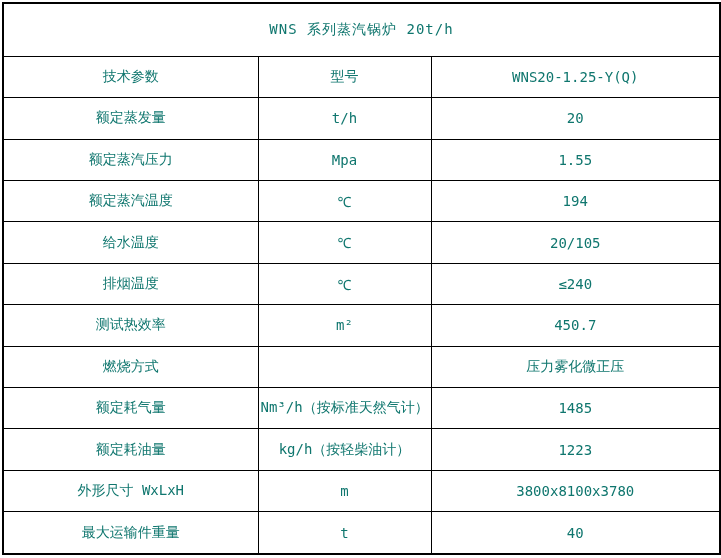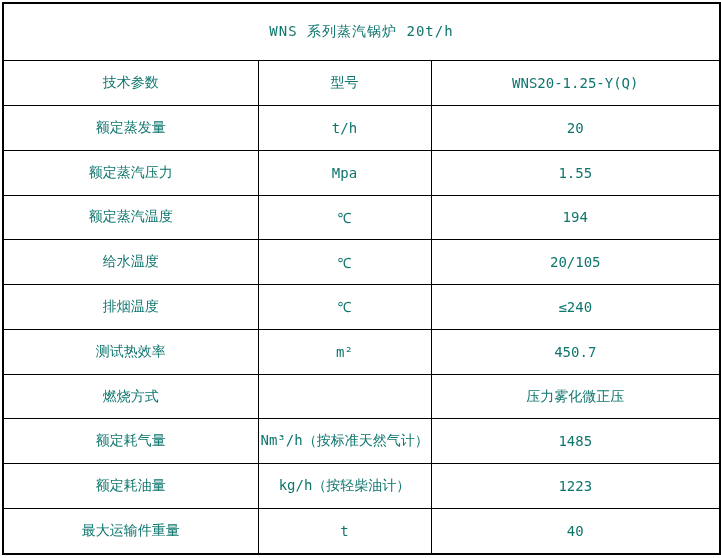--- a/index.html
+++ b/index.html
@@ -101,19 +101,24 @@
           <td>额定耗气量</td>
           <td>Nm³/h（按标准天然气计）</td>
           <td>1485</td>
         </tr>
         <tr class="data-row">
           <td>额定耗油量</td>
           <td>kg/h（按轻柴油计）</td>
           <td>1223</td>
         </tr>
         <tr class="data-row">
+          <td>外形尺寸 WxLxH</td>
+          <td>m</td>
+          <td>3800x8100x3780</td>
+        </tr>
+        <tr class="data-row">
           <td>最大运输件重量</td>
           <td>t</td>
           <td>40</td>
         </tr>
       </tbody>
   </table>
 </div>
 
 </body></html>

